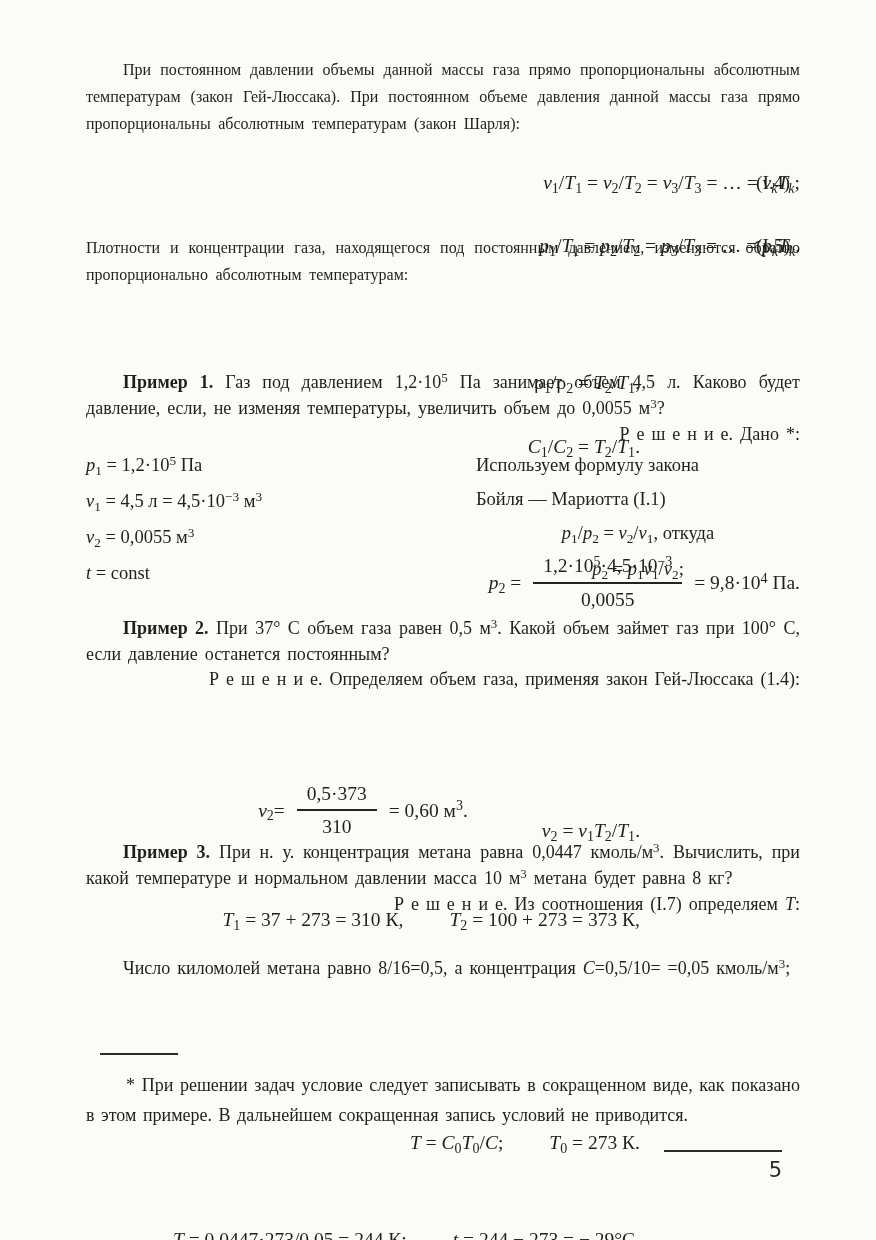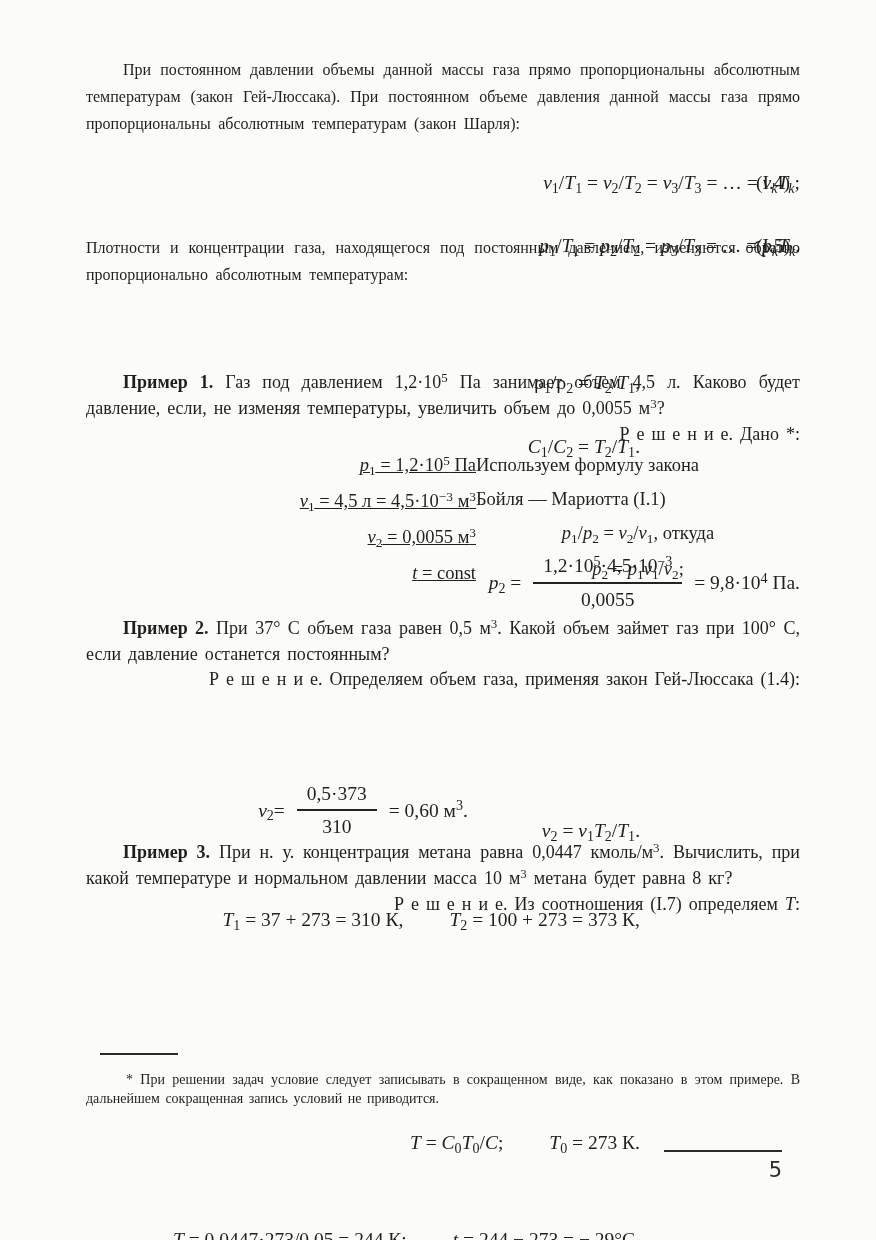--- a/index.html
+++ b/index.html
@@ -16,35 +16,35 @@
   .sol     { text-indent:44px; text-align:right; }
   .eqrow   { position:relative; text-align:right; font-size:19.5px; line-height:30px; }
   .eqnum   { position:absolute; right:10px; top:0; font-style:normal; }
   .shift   { padding-right:160px; }
   .exlabel { font-weight:bold; }
   sup { font-size:72%; vertical-align:baseline; position:relative; top:-0.45em; }
   sub { font-size:72%; vertical-align:baseline; position:relative; top:0.28em; }
   i { font-style:italic; }
   
   .given { display:flex; font-size:18.5px; }
-  .gleft  { width:390px; text-align:right;text-decoration:underline; }
+  .gleft  { width:390px; text-align:left; }
   .gleft  > div { line-height:34px; }
   .gright { width:324px; }
   .gright .gtext { line-height:34px; text-align:left; }
   .gright .geq   { line-height:34px; text-align:center; }
   
   .fracline { font-size:19.5px; white-space:nowrap; }
   .right  { text-align:right; }
   .fpart  { display:inline-block; vertical-align:middle; }
   .frac   { display:inline-block; vertical-align:middle; text-align:center; margin:0 7px; }
   .fnum   { display:block; border-bottom:2px solid #232323; padding:0 10px 3px; line-height:24px; }
   .fden   { display:block; padding-top:4px; line-height:24px; }
   .gap    { display:inline-block; width:46px; }
   .rule   { position:absolute; height:2px; background:#2b2b2b; }
-  .footnote { font-size:14px; line-height:19px; text-align:justify; word-spacing:2px; text-indent:40px; }
+  .footnote { font-size:18px; line-height:30px; text-align:justify; word-spacing:2px; text-indent:40px; }
   .pagenum { position:absolute; left:700px; top:1158px; width:82px; text-align:right;
              font-family:"DejaVu Sans","Liberation Sans",sans-serif; font-size:21px; color:#2a2a2a; }
 </style>
 </head>
 <body>
 
 <div class="page">
 
   <p class="sec body-text indent" style="top:56px;">При постоянном давлении объемы данной массы газа прямо пропорциональны абсолютным температурам (закон Гей-Люссака). При постоянном объеме давления данной массы газа прямо пропорциональны абсолютным температурам (закон Шарля):</p>
 
@@ -129,20 +129,21 @@
       <span class="exlabel">Пример 3.</span>
       <span>При н. у. концентрация метана равна 0,0447 кмоль/м<sup>3</sup>. Вычислить, при какой температуре и нормальном давлении масса 10 м<sup>3</sup> метана будет равна 8 кг?</span>
     </p>
     <p class="sol">Р е ш е н и е.  Из соотношения (I.7) определяем <i>T</i>:</p>
   </div>
 
   <div class="sec eqrow shift" style="top:942px;">
     <span><i>T</i> = <i>C</i><sub>0</sub><i>T</i><sub>0</sub>/<i>C</i>;</span><span class="gap"></span><span><i>T</i><sub>0</sub> = 273 К.</span>
   </div>
 
+  <p class="sec ex-text indent" style="top:956px;">Число киломолей метана равно 8/16=0,5, а концентрация <i>C</i>=0,5/10= =0,05 кмоль/м<sup>3</sup>;</p>
 
   <div class="sec eqrow shift" style="top:1008px;">
     <span><i>T</i> = 0,0447·273/0,05 = 244 К;</span><span class="gap"></span><span><i>t</i> = 244 − 273 = − 29°С.</span>
   </div>
 
   <div class="rule" style="left:100px; top:1053px; width:78px;"></div>
 
   <p class="sec footnote" style="top:1070px;">* При решении задач условие следует записывать в сокращенном виде, как показано в этом примере. В дальнейшем сокращенная запись условий не приводится.</p>
 
   <div class="rule" style="left:664px; top:1150px; width:118px;"></div>

